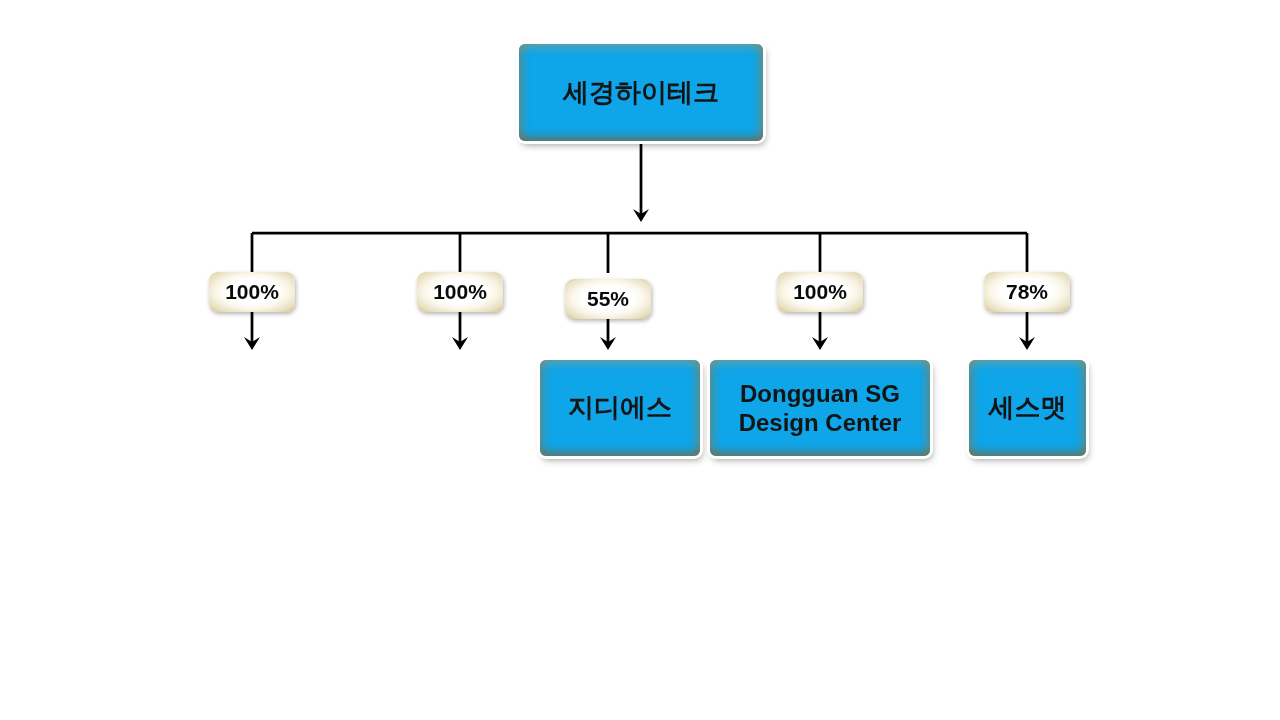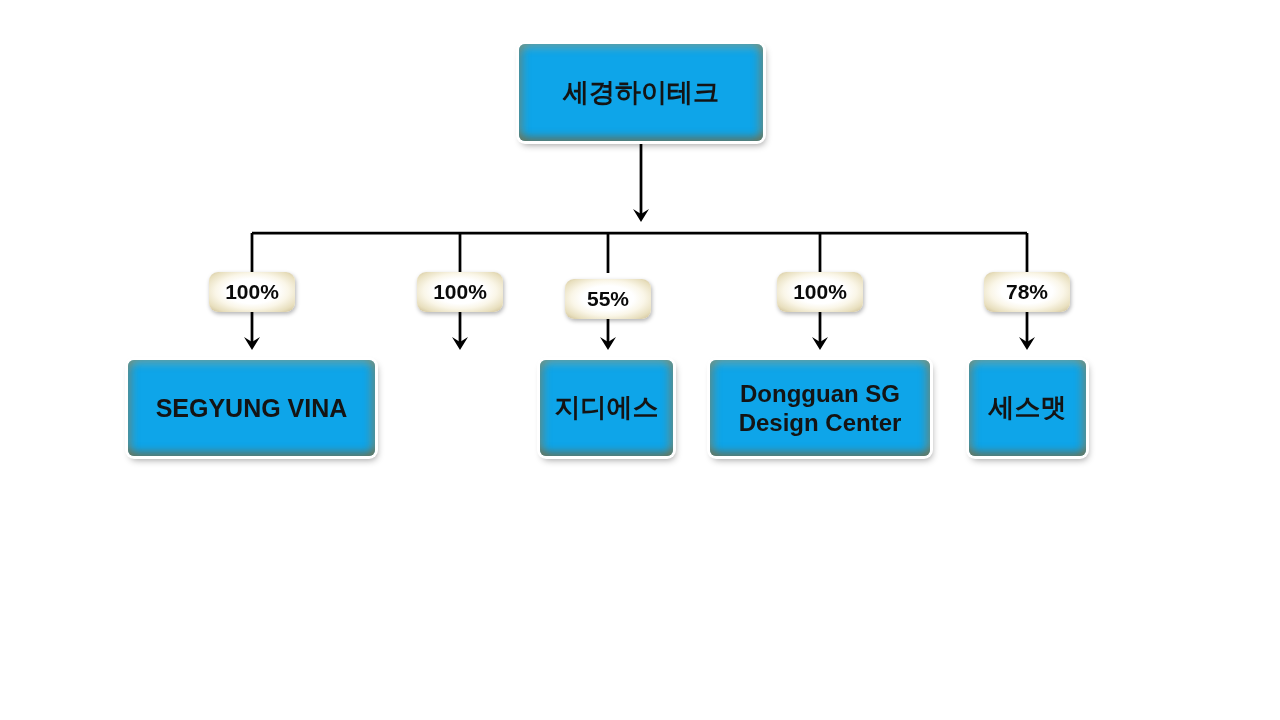--- a/index.html
+++ b/index.html
@@ -109,24 +109,21 @@
   <div class="pill" style="left:565px; top:272px;margin-top:7px;">
     <span>55%</span>
   </div>
   <div class="pill" style="left:777px; top:272px;">
     <span>100%</span>
   </div>
   <div class="pill" style="left:984px; top:272px;">
     <span>78%</span>
   </div>
 
-  <div class="node child-node" style="left:128px; top:360px; width:247px; height:96px;">
-    <span class="node-label">SEGYUNG VINA</span>
-  </div>
-  <div class="node child-node kr" style="left:540px; top:360px; width:133px; height:96px;">
+  <div class="node child-node kr" style="left:540px; top:360px; width:160px; height:96px;">
     <span class="node-label">지디에스</span>
   </div>
   <div class="node child-node kr" style="left:969px; top:360px; width:117px; height:96px;">
     <span class="node-label">세스맷</span>
   </div>
   <div class="node child-node two-line" style="left:710px; top:360px; width:220px; height:96px;">
     <span class="node-label">Dongguan SG Design Center</span>
   </div>
 
 </div>

